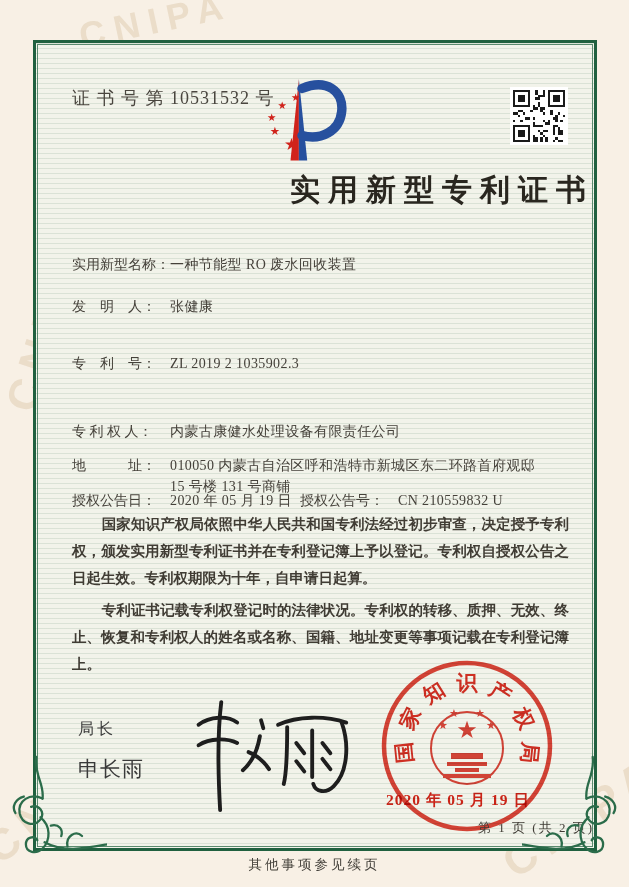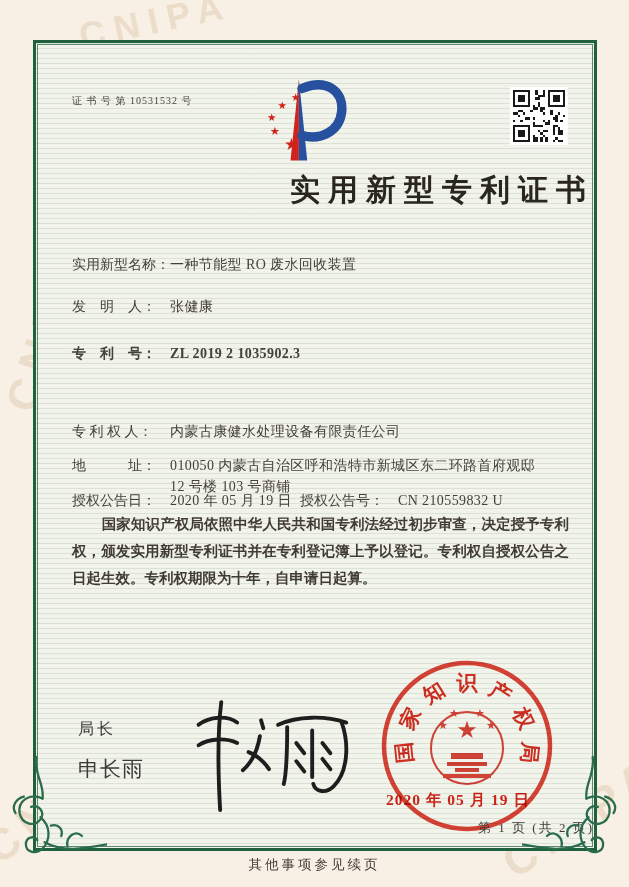--- a/index.html
+++ b/index.html
@@ -14,30 +14,30 @@
   .wm3{left:420px;top:250px;transform:rotate(-38deg);color:rgba(210,198,178,0.32);}
   .wm4{left:-30px;top:772px;transform:rotate(-40deg);}
   .wm5{left:492px;top:792px;transform:rotate(-34deg);}
   .wm6{left:170px;top:420px;transform:rotate(-40deg);color:rgba(206,196,176,0.22);font-size:52px;}
   
   .frame{position:absolute;left:33px;top:40px;width:558px;height:805px;
          border:3px solid #20603f;background-color:#f2f3ea;
          background-image:repeating-linear-gradient(180deg,rgba(123,158,133,0.20) 0px,rgba(123,158,133,0.20) 1px,rgba(0,0,0,0) 1px,rgba(0,0,0,0) 5px);}
   .frame::before{content:"";position:absolute;inset:1px;border:1px solid #5a8a6e;pointer-events:none;}
   .abs{position:absolute;}
-  .certno{left:36px;top:51px;font-size:10px;letter-spacing:1px;color:#4a463f;}
+  .certno{left:36px;top:43px;font-size:18px;letter-spacing:1px;color:#4a463f;}
   .logo{left:210px;top:34px;width:112px;height:94px;}
   .qr{left:474px;top:44px;width:58px;height:58px;background:#ffffff;padding:3px;box-sizing:border-box;}
   .title{left:0;right:0;top:127px;text-align:right;font-size:30px;font-weight:700;
          letter-spacing:8px;color:#29261f;}
   .row{position:absolute;left:36px;width:505px;font-size:14px;line-height:21px;color:#45413a;}
   .flabel{display:inline-block;width:98px;white-space:pre;vertical-align:top;}
   .fvalue{display:inline-block;width:374px;vertical-align:top;letter-spacing:0.4px;}
   .fvalue2{display:inline-block;vertical-align:top;letter-spacing:0.4px;}
-  .r0{top:211px;} .r1{top:253px;} .r2{top:300px;font-weight:bold;} .r3{top:337px;}
+  .r0{top:211px;} .r1{top:253px;} .r2{top:310px;} .r3{top:337px;}
   .r4{top:378px;} .r5{top:412px;} .r6{top:447px;text-decoration:underline;}
   .pair2{margin-left:8px;}
   .paras{left:36px;top:468px;width:497px;font-size:14.5px;line-height:27px;
          text-align:justify;color:#403c34;font-weight:bold;}
   .paras p{margin:0;text-indent:2.05em;}
   .paras p + p{margin-top:5px;}
   .sig-role{left:42px;top:676px;font-size:16px;letter-spacing:3px;color:#3a3a3a;
             font-family:Liberation Sans, sans-serif;}
   .sig-name{left:42px;top:712px;font-size:21px;letter-spacing:1px;color:#3a3a3a;
             font-family:"Liberation Sans","DejaVu Sans",sans-serif;}
@@ -178,28 +178,29 @@
     <div class="row r1">
       <span class="flabel">发　明　人：</span><span class="fvalue">张健康</span>
     </div>
     <div class="row r2">
       <span class="flabel">专　利　号：</span><span class="fvalue">ZL 2019 2 1035902.3</span>
     </div>
     <div class="row r4">
       <span class="flabel">专 利 权 人：</span><span class="fvalue">内蒙古康健水处理设备有限责任公司</span>
     </div>
     <div class="row r5">
-      <span class="flabel">地　　　址：</span><span class="fvalue">010050 内蒙古自治区呼和浩特市新城区东二环路首府观邸 12 号楼 103 号商铺</span>
+      <span class="flabel">地　　　址：</span><span class="fvalue">010050 内蒙古自治区呼和浩特市新城区东二环路首府观邸 15 号楼 131 号商铺</span>
     </div>
     <div class="row r6">
       <span class="flabel">授权公告日：</span><span class="fvalue2">2020 年 05 月 19 日</span><span class="flabel pair2">授权公告号：</span><span class="fvalue2">CN 210559832 U</span>
     </div>
 
     <div class="abs paras">
       <p>国家知识产权局依照中华人民共和国专利法经过初步审查，决定授予专利权，颁发实用新型专利证书并在专利登记簿上予以登记。专利权自授权公告之日起生效。专利权期限为十年，自申请日起算。</p>
+      <p>专利证书记载专利权登记时的法律状况。专利权的转移、质押、无效、终止、恢复和专利权人的姓名或名称、国籍、地址变更等事项记载在专利登记簿上。</p>
     </div>
 
     <div class="abs sig-role">局长</div>
     <div class="abs sig-name">申长雨</div>
     <svg class="abs sig-svg" viewBox="0 0 160 110" fill="none" stroke="#1e1e1e" stroke-width="3.4" stroke-linecap="round">
       <path d="M38,8 C35,32 35,68 37,103"></path>
       <path d="M18,28 C28,20 44,20 52,26"></path>
       <path d="M18,46 C28,39 44,40 52,44"></path>
       <path d="M73,24 l2,7"></path>
       <path d="M72,38 C70,50 66,60 57,68"></path>

